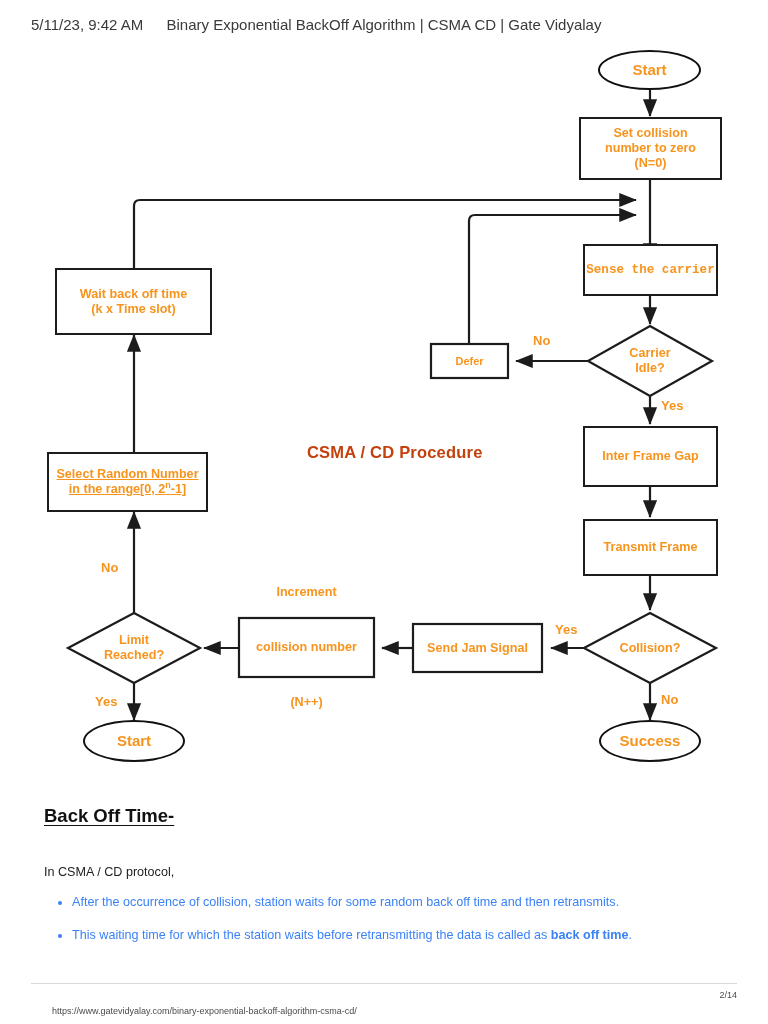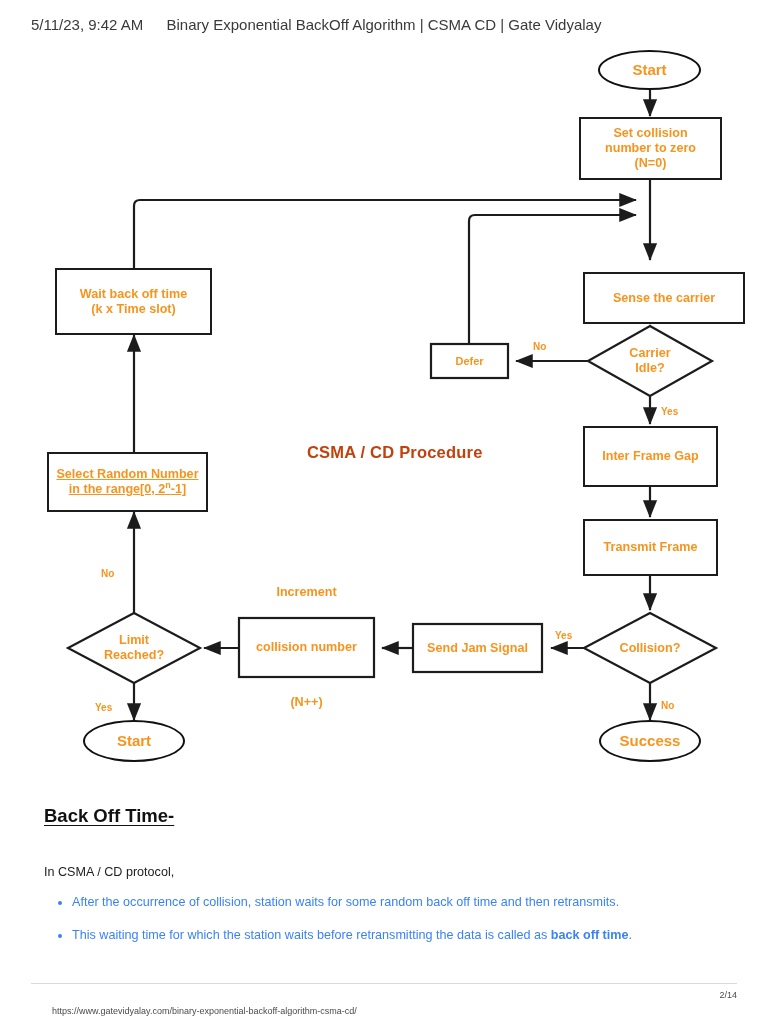--- a/index.html
+++ b/index.html
@@ -59,25 +59,24 @@
   }
   .node.diamond-label {
     font-size:12.6px;
     background:transparent;
   }
 
   .edge-label {
     position:absolute;
     color:#F7941E;
     font-weight:bold;
-    font-size:10px;
+    font-size:13px;
     font-family:"Liberation Sans", sans-serif;
     background:transparent;
     white-space:nowrap;
-    margin-top:8px;
   }
 
   .chart-title {
     position:absolute;
     color:#c2410c;
     font-weight:bold;
     font-size:16.5px;
     letter-spacing:.2px;
     white-space:nowrap;
   }
@@ -165,21 +164,21 @@
   <div class="node oval" style="left:598px; top:20px; width:103px; height:40px;">
     <span>Start</span>
   </div>
 
   <div class="node box" style="left:579px; top:87px; width:143px; height:63px; flex-direction:column;">
     <span>Set collision</span>
     <span>number to zero</span>
     <span>(N=0)</span>
   </div>
 
-  <div class="node box" style="left:583px; top:242px; width:162px; height:52px;">
+  <div class="node box" style="left:583px; top:214px; width:135px; height:52px;font-family:Liberation Mono, monospace;">
     <span>Sense the carrier</span>
   </div>
 
   <div class="node diamond-label" style="left:600px; top:311px; width:100px; height:40px; flex-direction:column;">
     <span>Carrier</span>
     <span>Idle?</span>
   </div>
 
   <div class="node" style="left:433px; top:316px; width:73px; height:30px; font-size:11px; background:transparent;">
     <span>Defer</span>

